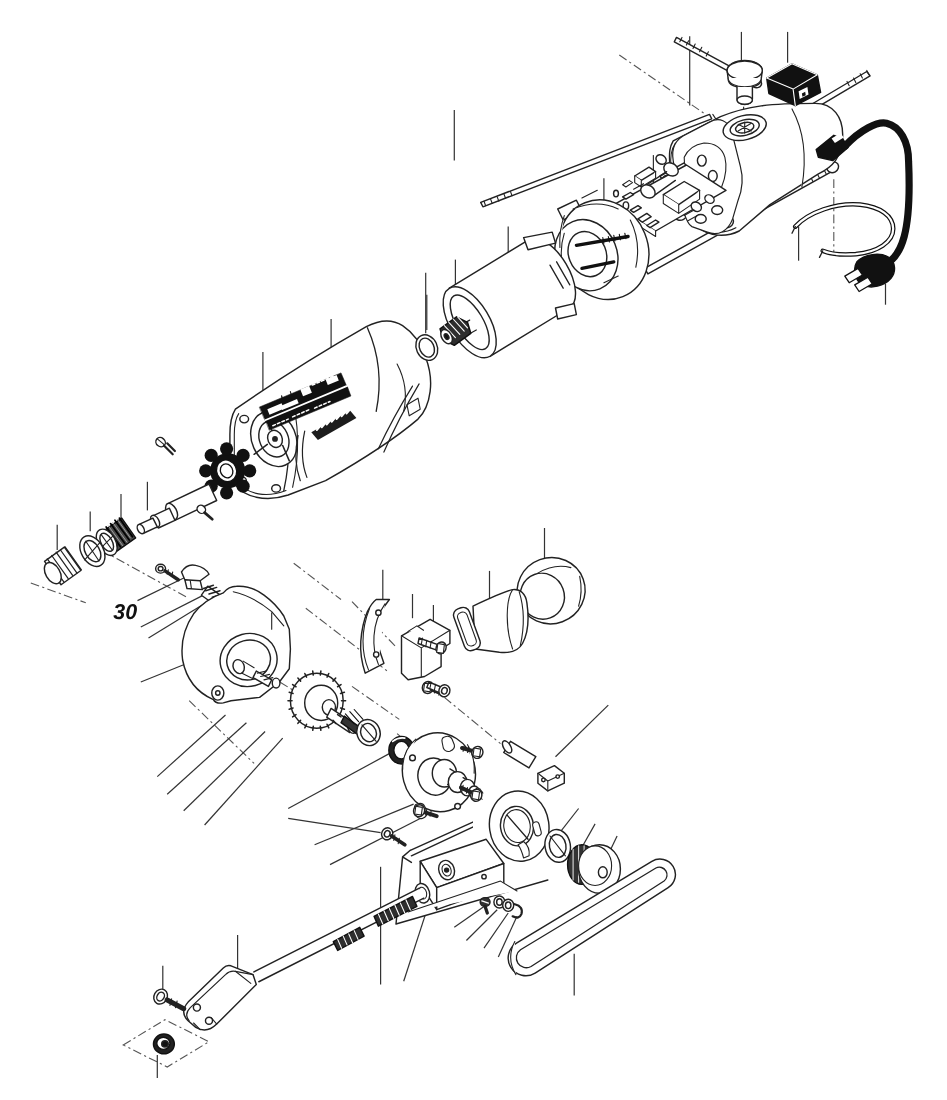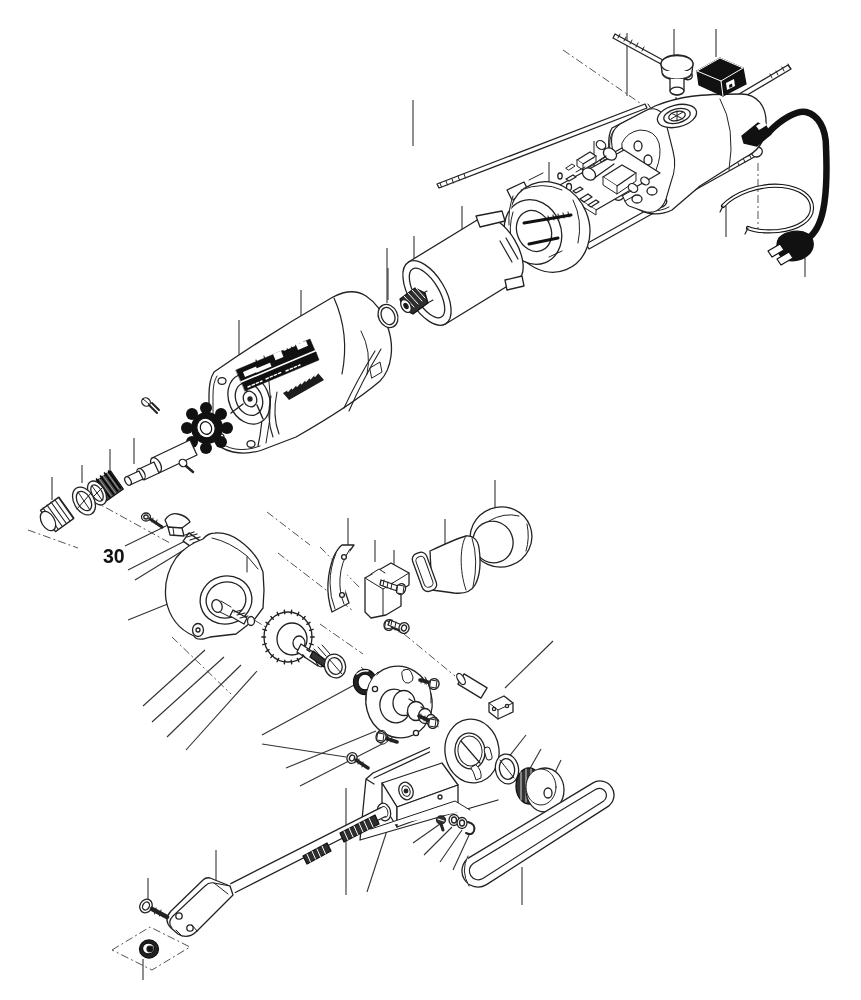--- a/index.html
+++ b/index.html
@@ -1,16 +1,16 @@
 <!DOCTYPE html>
 <html><head>
 <meta charset="utf-8">
 <style>
 html,body{margin:0;padding:0;background:#fff;}
-#wrap{width:861px;height:1000px;position:relative;font-family:"Liberation Sans",sans-serif;}
+#wrap{width:861px;height:1000px;position:relative;font-family:"Liberation Sans",sans-serif;font-style:italic;}
 </style>
 </head>
 <body>
 <div id="wrap">
 <svg width="861" height="1000" viewBox="0 0 861 1000">
 <rect x="0" y="0" width="861" height="1000" fill="#ffffff"></rect>
 
 <g stroke="#555" stroke-width="1" fill="none" stroke-dasharray="8 3 2 3">
 <path d="M563,50 L640,103"></path>
 <path d="M758,163 L758,232"></path>

